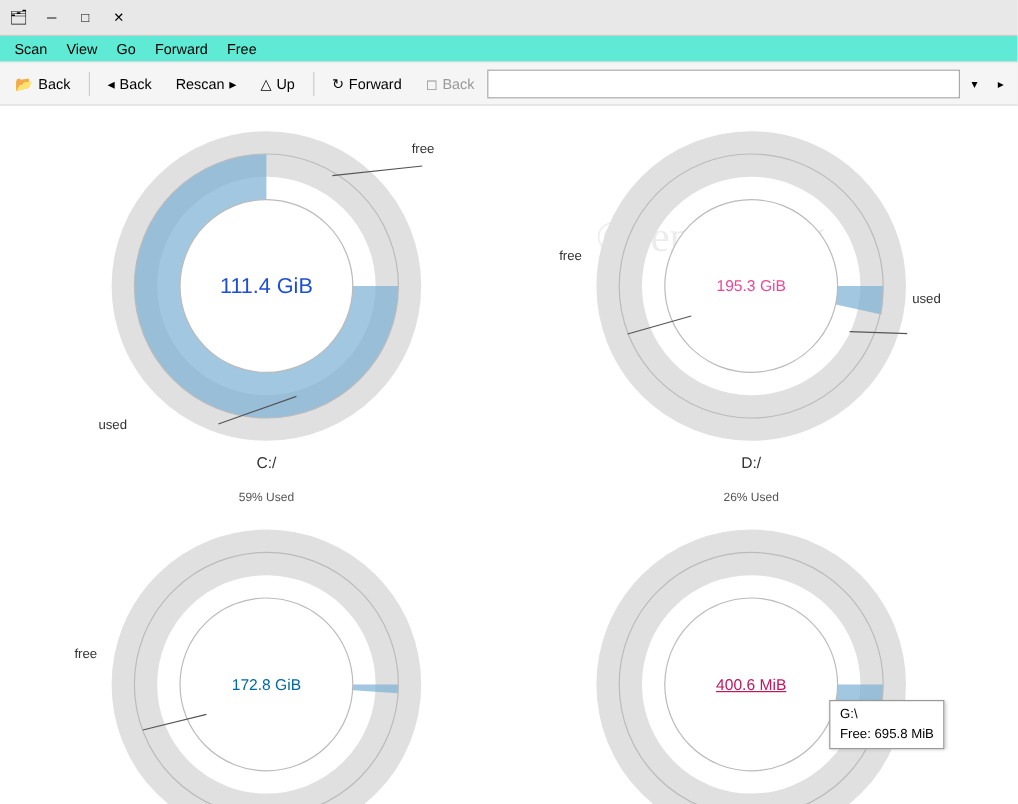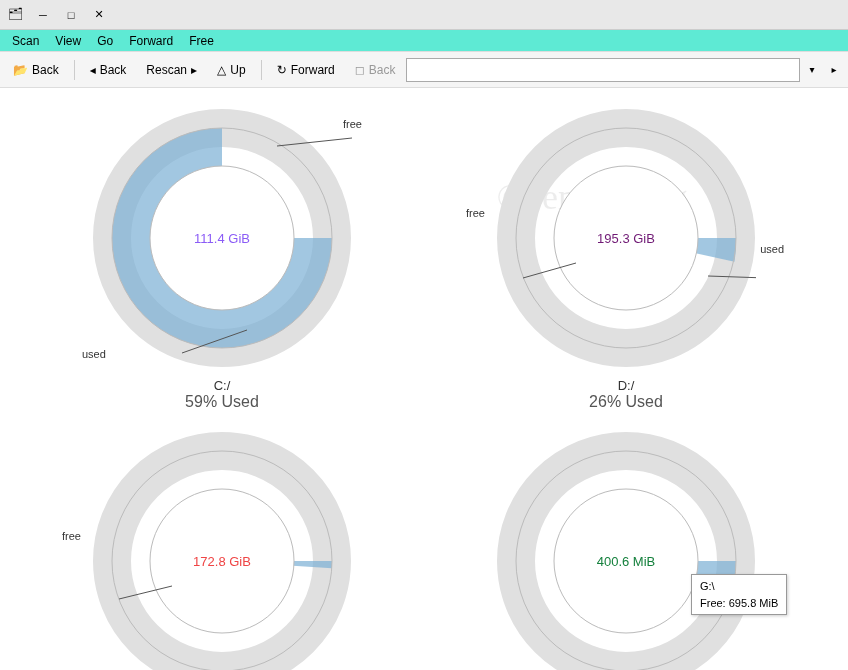--- a/index.html
+++ b/index.html
@@ -110,22 +110,23 @@
       font-size: 12px;
       text-align: center;
       margin-top: 10px;
       color: #333;
     }
     .chart-label .drive-letter {
       font-size: 13px;
       font-weight: normal;
     }
     .chart-label .usage {
-      font-size: 16px;
+      font-size: 10px;
       color: #555;
+      margin-top: 16px;
     }
 
     
     .tooltip-box {
       position: absolute;
       background: white;
       border: 1px solid #999;
       padding: 3px 8px;
       font-size: 11px;
       line-height: 1.5;
@@ -214,21 +215,21 @@
         <circle cx="130" cy="130" r="72" fill="white"></circle>
 
         <circle cx="130" cy="130" r="110" fill="none" stroke="#bbb" stroke-width="1"></circle>
         <circle cx="130" cy="130" r="72" fill="none" stroke="#bbb" stroke-width="1"></circle>
 
         <line x1="185" y1="38" x2="260" y2="30" stroke="#555" stroke-width="1"></line>
 
         <line x1="155" y1="222" x2="90" y2="245" stroke="#555" stroke-width="1"></line>
       </svg>
       
-      <div style="position:absolute;top:50%;left:50%;transform:translate(-50%,-50%);text-align:center;font-size:13px;color:#8b5cf6;">111.4 GiB</div>
+      <div style="position:absolute;top:50%;left:50%;transform:translate(-50%,-50%);text-align:center;font-size:18px;color:#1d4ed8;">111.4 GiB</div>
       
       <div style="position:absolute;top:10px;right:-10px;font-size:11px;color:#333;">free</div>
       
       <div style="position:absolute;bottom:8px;left:-10px;font-size:11px;color:#333;">used</div>
     </div>
     <div class="chart-label">
       <div class="drive-letter">C:/</div>
       <div class="usage">59% Used</div>
     </div>
   </div>
@@ -242,21 +243,21 @@
         <path d="M 130 130 L 240 130 A 110 110 0 0 1 238.5 153.7 Z" fill="#7bafd4" opacity="0.7"></path>
 
         <circle cx="130" cy="130" r="72" fill="white"></circle>
         <circle cx="130" cy="130" r="110" fill="none" stroke="#bbb" stroke-width="1"></circle>
         <circle cx="130" cy="130" r="72" fill="none" stroke="#bbb" stroke-width="1"></circle>
 
         <line x1="27" y1="170" x2="80" y2="155" stroke="#555" stroke-width="1"></line>
 
         <line x1="212" y1="168" x2="270" y2="170" stroke="#555" stroke-width="1"></line>
       </svg>
-      <div style="position:absolute;top:50%;left:50%;transform:translate(-50%,-50%);text-align:right;font-size:13px;color:#701a75;">195.3 GiB</div>
+      <div style="position:absolute;top:50%;left:50%;transform:translate(-50%,-50%);text-align:right;font-size:13px;color:#ec4899;">195.3 GiB</div>
       
       <div style="position:absolute;top:38%;left:-30px;font-size:11px;color:#333;">free</div>
       
       <div style="position:absolute;top:52%;right:-28px;font-size:11px;color:#333;">used</div>
     </div>
     <div class="chart-label">
       <div class="drive-letter">D:/</div>
       <div class="usage">26% Used</div>
     </div>
   </div>
@@ -266,37 +267,37 @@
       <svg width="260" height="260" viewBox="0 0 260 260">
         <circle cx="130" cy="130" r="110" fill="none" stroke="#e0e0e0" stroke-width="38"></circle>
 
         <path d="M 130 130 L 240 130 A 110 110 0 0 1 239.9 137.3 Z" fill="#7bafd4" opacity="0.7"></path>
         <circle cx="130" cy="130" r="72" fill="white"></circle>
         <circle cx="130" cy="130" r="110" fill="none" stroke="#bbb" stroke-width="1"></circle>
         <circle cx="130" cy="130" r="72" fill="none" stroke="#bbb" stroke-width="1"></circle>
 
         <line x1="27" y1="168" x2="80" y2="155" stroke="#555" stroke-width="1"></line>
       </svg>
-      <div style="position:absolute;top:50%;left:50%;transform:translate(-50%,-50%);text-align:center;font-size:13px;color:#ef4444;">172.8 GiB</div>
+      <div style="position:absolute;top:50%;left:50%;transform:translate(-50%,-50%);text-align:center;font-size:13px;color:#0369a1;">172.8 GiB</div>
       <div style="position:absolute;top:38%;left:-30px;font-size:11px;color:#333;">free</div>
     </div>
 
   </div>
 
   <div class="chart-container" style="position:relative;">
     <div class="chart-wrapper">
       <svg width="260" height="260" viewBox="0 0 260 260">
         <circle cx="130" cy="130" r="110" fill="none" stroke="#e0e0e0" stroke-width="38"></circle>
 
         <path d="M 130 130 L 240 130 A 110 110 0 0 1 235.5 159.3 Z" fill="#7bafd4" opacity="0.7"></path>
         <circle cx="130" cy="130" r="72" fill="white"></circle>
         <circle cx="130" cy="130" r="110" fill="none" stroke="#bbb" stroke-width="1"></circle>
         <circle cx="130" cy="130" r="72" fill="none" stroke="#bbb" stroke-width="1"></circle>
       </svg>
-      <div style="position:absolute;top:50%;left:50%;transform:translate(-50%,-50%);text-align:left;font-size:13px;color:#15803d;">400.6 MiB</div>
+      <div style="position:absolute;top:50%;left:50%;transform:translate(-50%,-50%);text-align:left;font-size:13px;color:#be185d;text-decoration:underline;">400.6 MiB</div>
       
       <div class="tooltip-box" style="position:absolute;top:55%;left:195px;">
         <div>G:\</div>
         <div>Free: 695.8 MiB</div>
       </div>
     </div>
 
   </div>
 
 </div>

